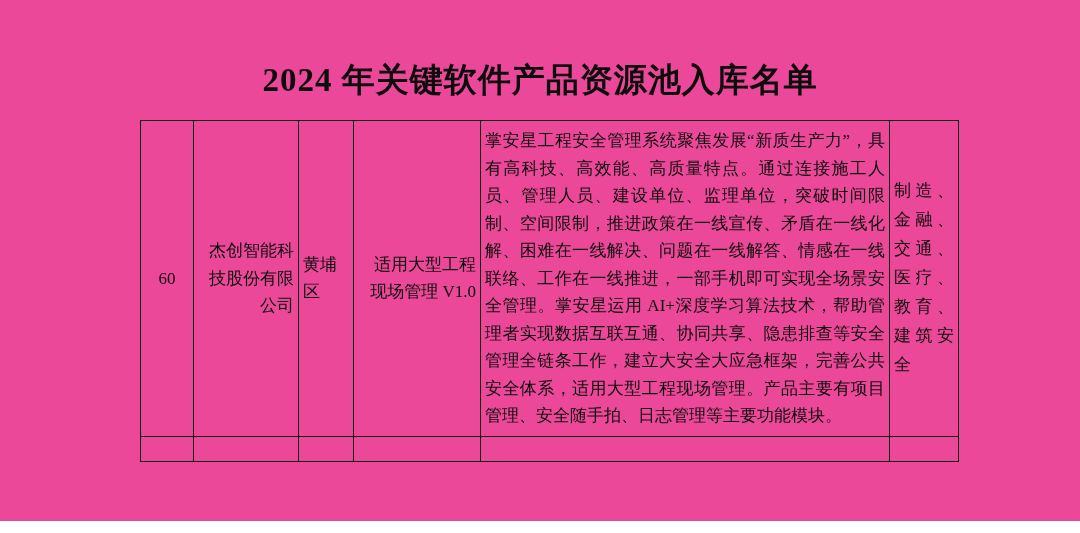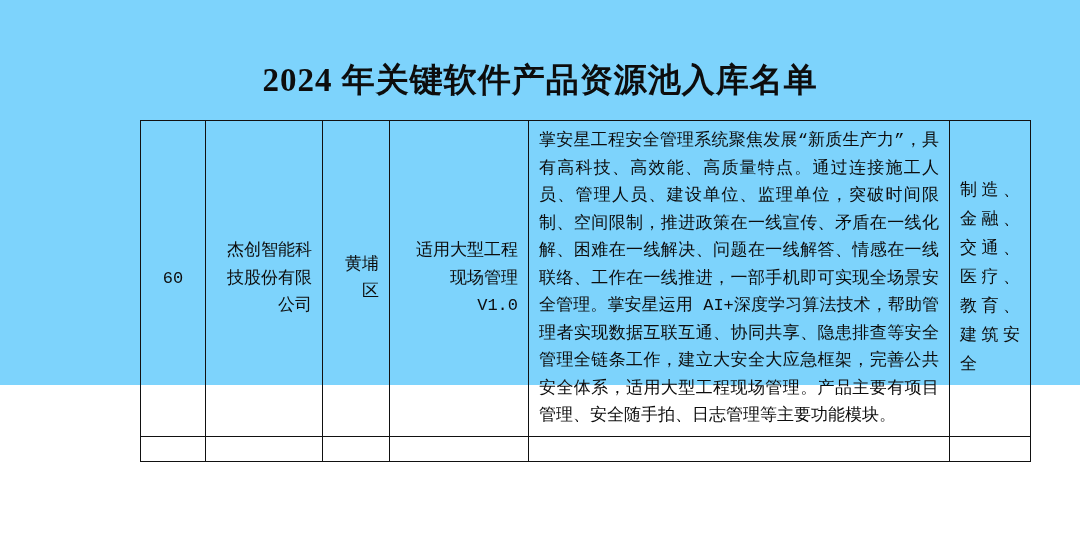--- a/index.html
+++ b/index.html
@@ -10,22 +10,22 @@
   body {
     width: 1080px;
     height: 533px;
     font-family: "Liberation Serif", "DejaVu Serif", serif;
     color: #000000;
     overflow: hidden;
   }
   .page {
     position: relative;
     width: 1080px;
-    height: 385px;
-    background: #7dd3fc;
+    height: 521px;
+    background: #ec4899;
   }
   .doc-title {
     position: absolute;
     top: 58px;
     left: 0;
     width: 1080px;
     text-align: center;
     font-family: "Liberation Serif", "DejaVu Serif", serif;
     font-weight: bold;
     font-size: 33px;
@@ -39,41 +39,40 @@
     width: 800px;
   }
   table.listing {
     border-collapse: collapse;
     width: 800px;
     table-layout: fixed;
   }
   table.listing td {
     border: 1px solid #111111;
     vertical-align: middle;
-    padding: 6px 10px;
+    padding: 6px 4px;
     font-size: 17px;
     line-height: 1.62;
     color: #0d0d0d;
-    font-family: Liberation Mono, monospace;
   }
   .col-idx    { width: 44px;  text-align: center; font-size: 18px; }
   .col-comp   { width: 96px;  text-align: center; }
   .col-dist   { width: 46px;  text-align: center; }
   .col-prod   { width: 118px; text-align: center; }
   .col-desc   { width: 400px; text-align: justify; text-justify: inter-ideograph; }
   .col-field  { width: 60px;  text-align: justify; margin-top: 8px; }
 
   .col-comp .cell-text,
   .col-prod .cell-text {
     display: inline-block;
     text-align: right;
   }
   .col-dist .cell-text {
     display: inline-block;
-    text-align: right;
+    text-align: left;
   }
   .desc-text {
     display: block;
     text-indent: 0;
   }
   .field-text {
     display: block;
     line-height: 1.7;
   }
   .partial-row td {

